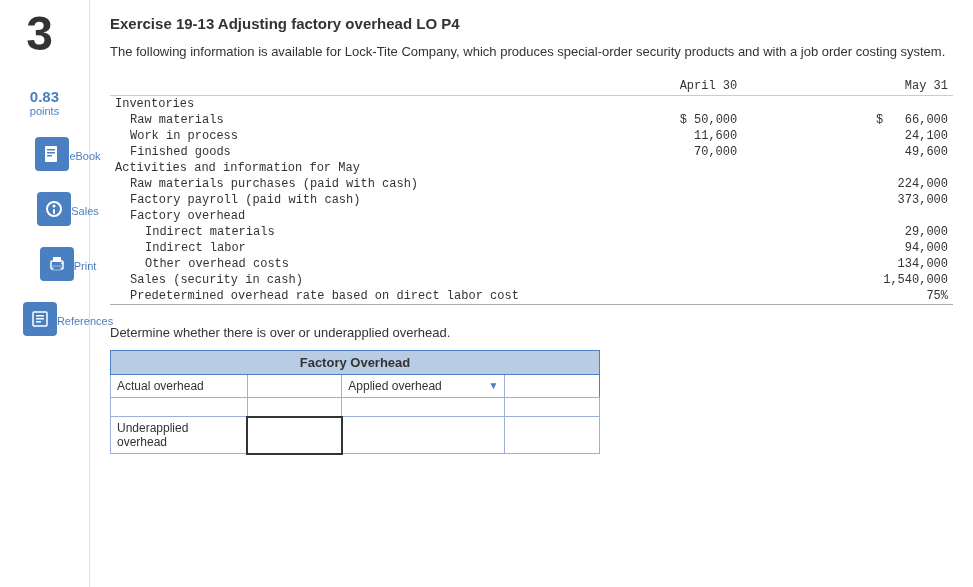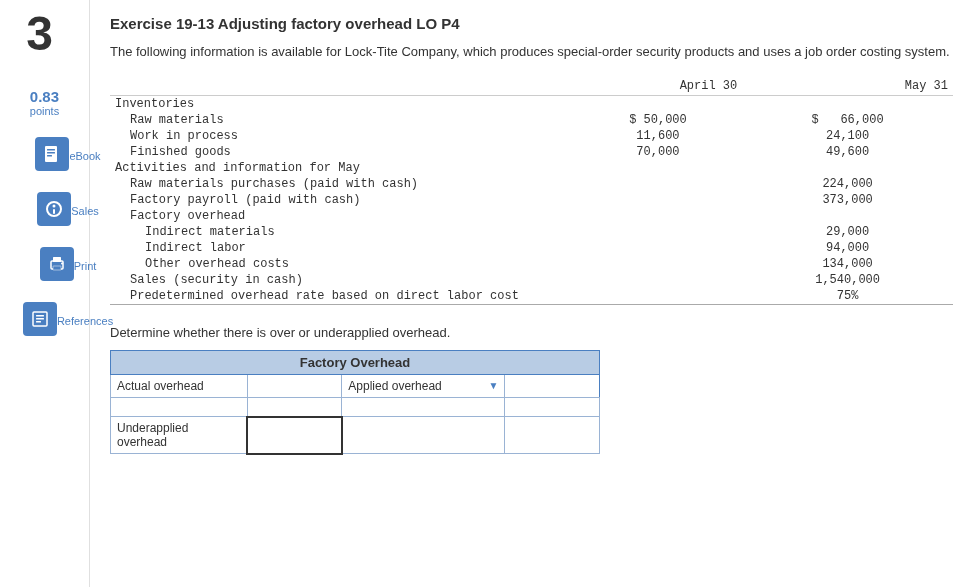--- a/index.html
+++ b/index.html
@@ -113,21 +113,21 @@
       padding: 1px 5px;
       color: #333;
     }
     .data-table .indent1 {
       padding-left: 20px;
     }
     .data-table .indent2 {
       padding-left: 35px;
     }
     .data-table .value-col {
-      text-align: center;
+      text-align: right;
       white-space: nowrap;
     }
     .data-table .bottom-border td {
       border-bottom: 1px solid #aaa;
     }
     
     .overhead-section {
       margin-top: 10px;
     }
     .overhead-label {
@@ -217,21 +217,21 @@
           <rect x="5" y="8" width="8" height="1.5" rx="0.5" fill="white"></rect>
           <rect x="5" y="11" width="5" height="1.5" rx="0.5" fill="white"></rect>
         </svg>
       </div>
       <span class="icon-label">References</span>
     </div>
   </div>
 
   <div class="main-content">
     <h2 class="exercise-title">Exercise 19-13 Adjusting factory overhead LO P4</h2>
-    <p class="description">The following information is available for Lock-Tite Company, which produces special-order security products and uses a job order costing system.</p>
+    <p class="description">The following information is available for Lock-Tite Company, which produces special-order security products and with a job order costing system.</p>
 
     <table class="data-table">
       <thead>
         <tr class="header-row">
           <td style="width:55%;"></td>
           <td class="value-col" style="width:20%;">April 30</td>
           <td class="value-col" style="width:25%;">May 31</td>
         </tr>
       </thead>
       <tbody>

